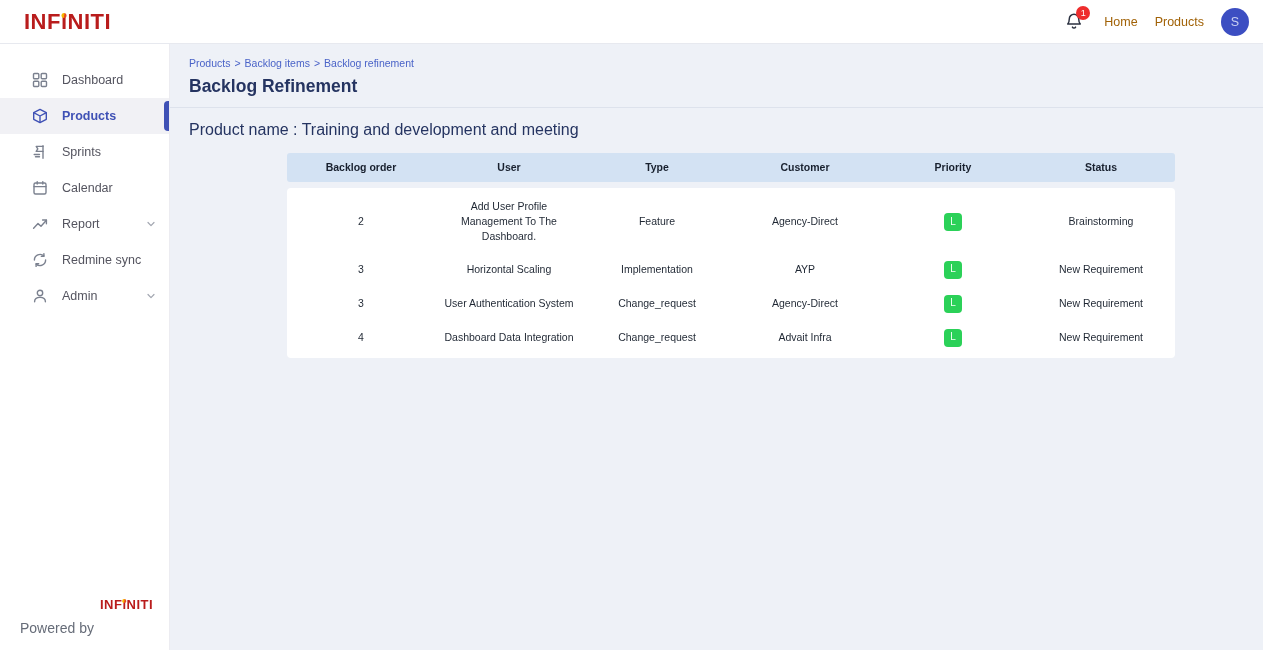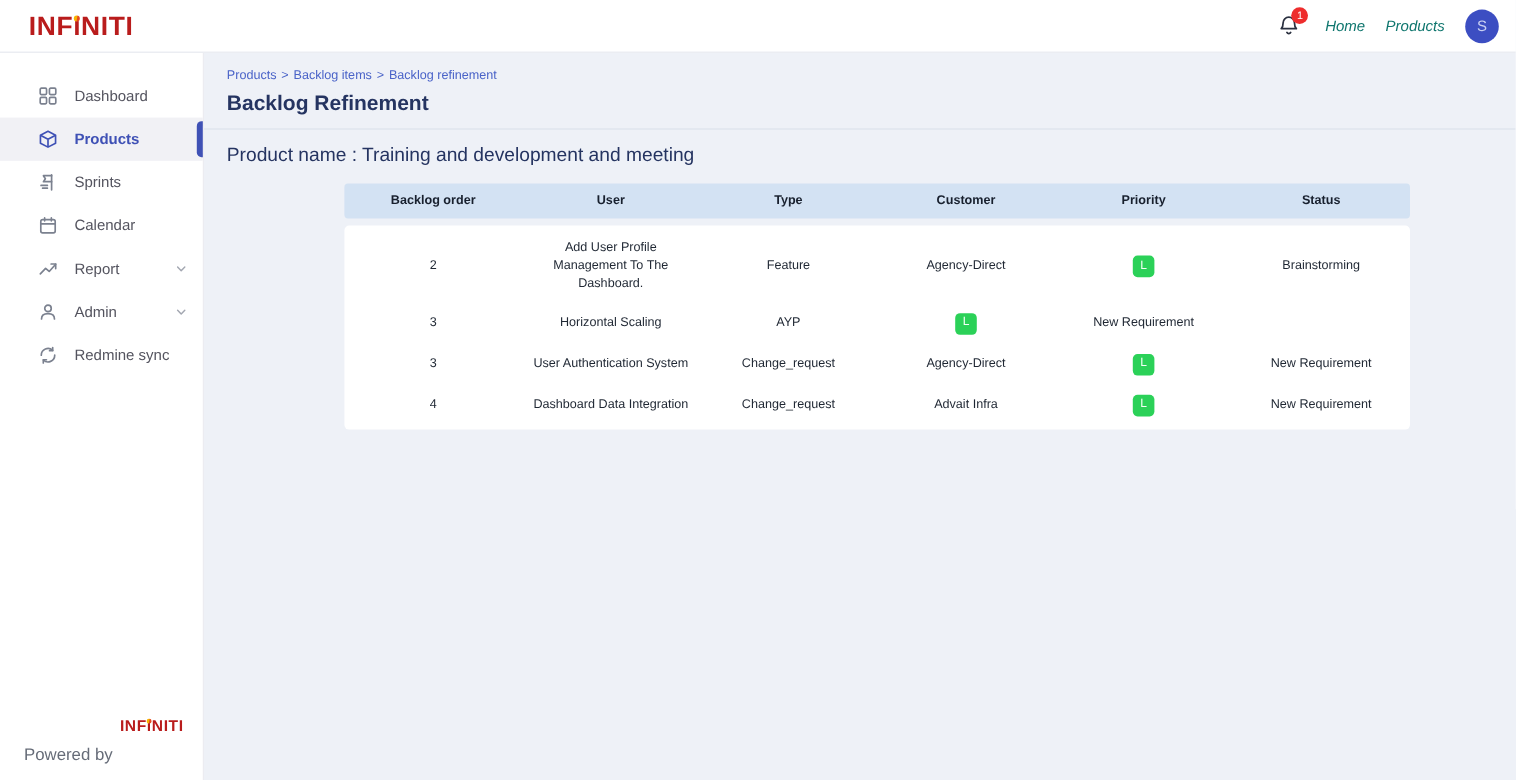--- a/index.html
+++ b/index.html
@@ -19,21 +19,21 @@
   .logo { font-weight:800; color:#b91c1c; letter-spacing:.5px; display:inline-flex; align-items:baseline; line-height:1; }
   .logo-lg { font-size:22px; }
   .logo-sm { font-size:13px; }
   .i-wrap { position:relative; display:inline-block; }
   .i-dot { position:absolute; left:50%; transform:translateX(-50%); border-radius:50%;
            background:linear-gradient(100deg,#f7b500 45%,#e8491e 60%); }
   .logo-lg .i-dot { width:5px; height:5px; top:2px; }
   .logo-sm .i-dot { width:3.5px; height:3.5px; top:1px; }
 
   .topnav { display:flex; align-items:center; gap:17px; }
-  .nav-link { font-size:12.5px; color:#0f766e; cursor:pointer;font-style:italic; }
+  .nav-link { font-size:12.5px; color:#a16207; cursor:pointer; }
   .bell-btn { position:relative; width:20px; height:20px; cursor:pointer; color:#2b3140; margin-right:2px; }
   .bell-badge {
     position:absolute; top:-6px; right:-5px; min-width:14px; height:14px; padding:0 3px;
     background:#ee2d2d; color:#fff; border-radius:50%; font-size:9px;
     display:flex; align-items:center; justify-content:center;
   }
   .avatar {
     width:28px; height:28px; border-radius:50%; background:#3c4ec2; color:#c9d0f2;
     display:flex; align-items:center; justify-content:center; font-size:12.5px; cursor:pointer;
   }
@@ -174,43 +174,43 @@
       <span class="chev">
         <svg width="12" height="12" viewBox="0 0 16 16" fill="none" stroke="currentColor" stroke-width="1.6" stroke-linecap="round" stroke-linejoin="round">
             <path d="M4 6 8 10.2 12 6"></path>
           </svg>
       </span>
 
     </div>
 
     <div class="side-item">
       <span class="sicon">
+        <svg width="16" height="16" viewBox="0 0 16 16" fill="none" stroke="currentColor" stroke-width="1.4" stroke-linecap="round" stroke-linejoin="round">
+          <path d="M13.6 8 a5.6 5.6 0 0 1 -9.5 4"></path>
+          <path d="M2.4 8 a5.6 5.6 0 0 1 9.5 -4"></path>
+          <path d="M11.9 1.6 V4.2 H9.3 M4.1 14.4 V11.8 H6.7"></path>
+        </svg>
+      </span>
+      <span>Redmine sync</span>
+
+    </div>
+
+    <div class="side-item">
+      <span class="sicon">
         <svg width="16" height="16" viewBox="0 0 16 16" fill="none" stroke="currentColor" stroke-width="1.4" stroke-linecap="round">
           <circle cx="8" cy="5" r="2.7"></circle>
           <path d="M2.6 13.8 c0-3 2.4-4.4 5.4-4.4 s5.4 1.4 5.4 4.4"></path>
         </svg>
       </span>
       <span>Admin</span>
       <span class="chev">
         <svg width="12" height="12" viewBox="0 0 16 16" fill="none" stroke="currentColor" stroke-width="1.6" stroke-linecap="round" stroke-linejoin="round">
             <path d="M4 6 8 10.2 12 6"></path>
           </svg>
       </span>
-
-    </div>
-
-    <div class="side-item">
-      <span class="sicon">
-        <svg width="16" height="16" viewBox="0 0 16 16" fill="none" stroke="currentColor" stroke-width="1.4" stroke-linecap="round" stroke-linejoin="round">
-          <path d="M13.6 8 a5.6 5.6 0 0 1 -9.5 4"></path>
-          <path d="M2.4 8 a5.6 5.6 0 0 1 9.5 -4"></path>
-          <path d="M11.9 1.6 V4.2 H9.3 M4.1 14.4 V11.8 H6.7"></path>
-        </svg>
-      </span>
-      <span>Redmine sync</span>
 
     </div>
 
   </div>
 
   <div class="side-footer">
     <span class="powered">Powered by</span>
     <span class="logo logo-sm">
       <span>INF</span>
         <span class="i-wrap"><span class="i-dot"></span><span>ı</span></span>
@@ -253,20 +253,21 @@
         <div class="cell">Agency-Direct</div>
         <div class="cell">
             <span class="priority-badge">L</span>
           </div>
         <div class="cell">Brainstorming</div>
       </div>
 
       <div class="grid-row">
         <div class="cell">3</div>
         <div class="cell">Horizontal Scaling</div>
+        <div class="cell">Implementation</div>
         <div class="cell">AYP</div>
         <div class="cell">
             <span class="priority-badge">L</span>
           </div>
         <div class="cell">New Requirement</div>
       </div>
 
       <div class="grid-row">
         <div class="cell">3</div>
         <div class="cell">User Authentication System</div>

